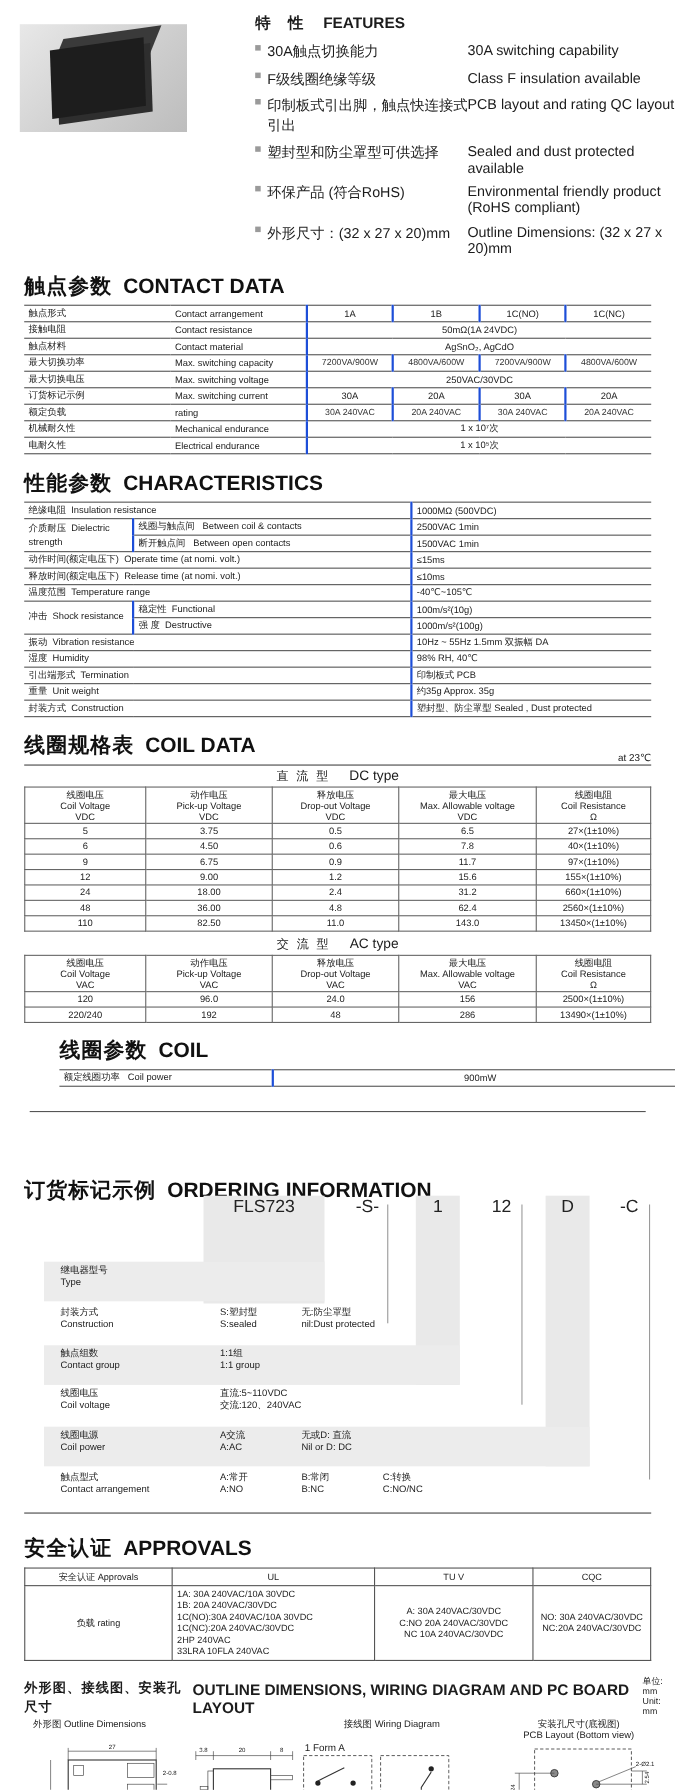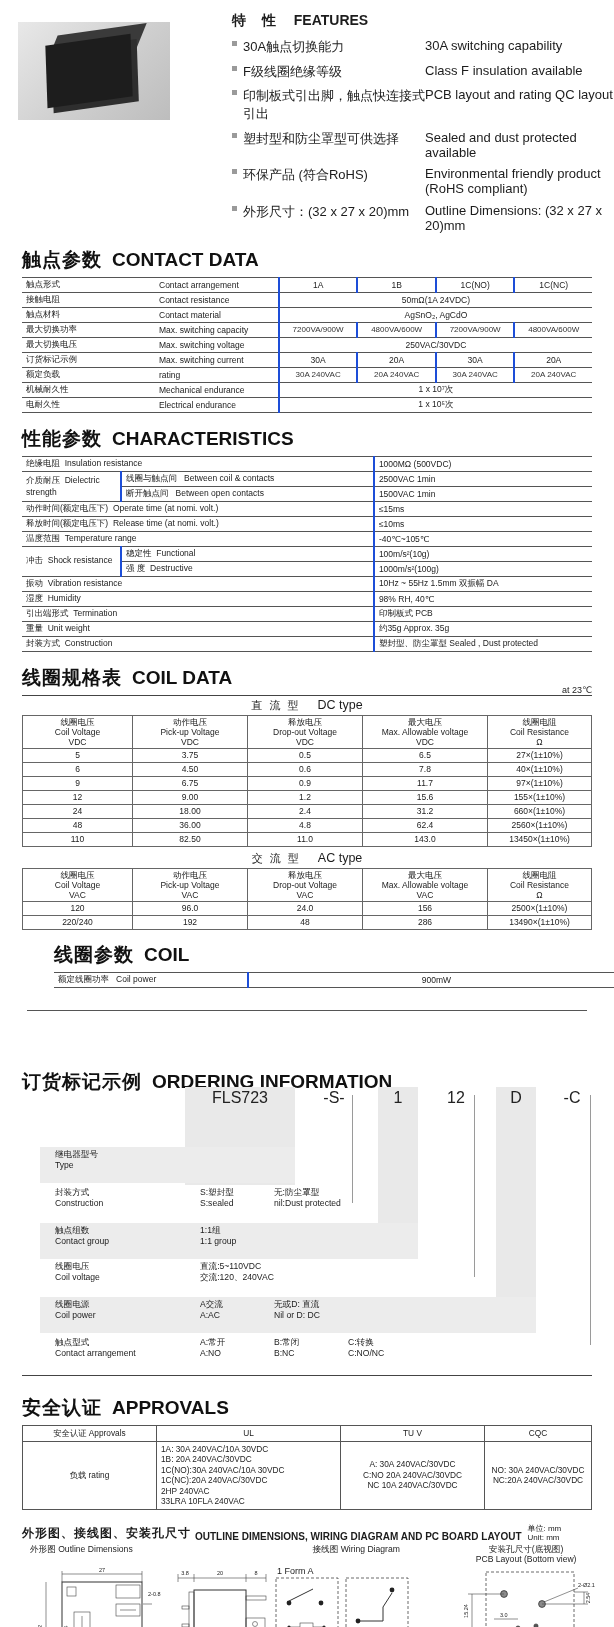--- a/index.html
+++ b/index.html
@@ -520,21 +520,21 @@
             <div>NC:20A 240VAC/30VDC</div>
       </td>
     </tr>
   </tbody>
     </table>
 </div>
 
 <div>
   <div class="out-head">
     <span class="t zh" style="letter-spacing:1px;margin-right:4px;">外形图、接线图、安装孔尺寸</span>
-    <span class="t" style="font-size:10px;">OUTLINE DIMENSIONS, WIRING DIAGRAM AND PC BOARD LAYOUT</span>
+    <span class="t" style="font-size:14px;">OUTLINE DIMENSIONS, WIRING DIAGRAM AND PC BOARD LAYOUT</span>
     <span class="out-unit">
         <div>单位: mm</div>
         <div>Unit: mm</div>
       </span>
   </div>
   <div class="out-cols">
     <div class="oc1">外形图 Outline Dimensions</div>
     <div class="oc2">接线图 Wiring Diagram</div>
     <div class="oc3">
         <div>安装孔尺寸(底视图)</div>

